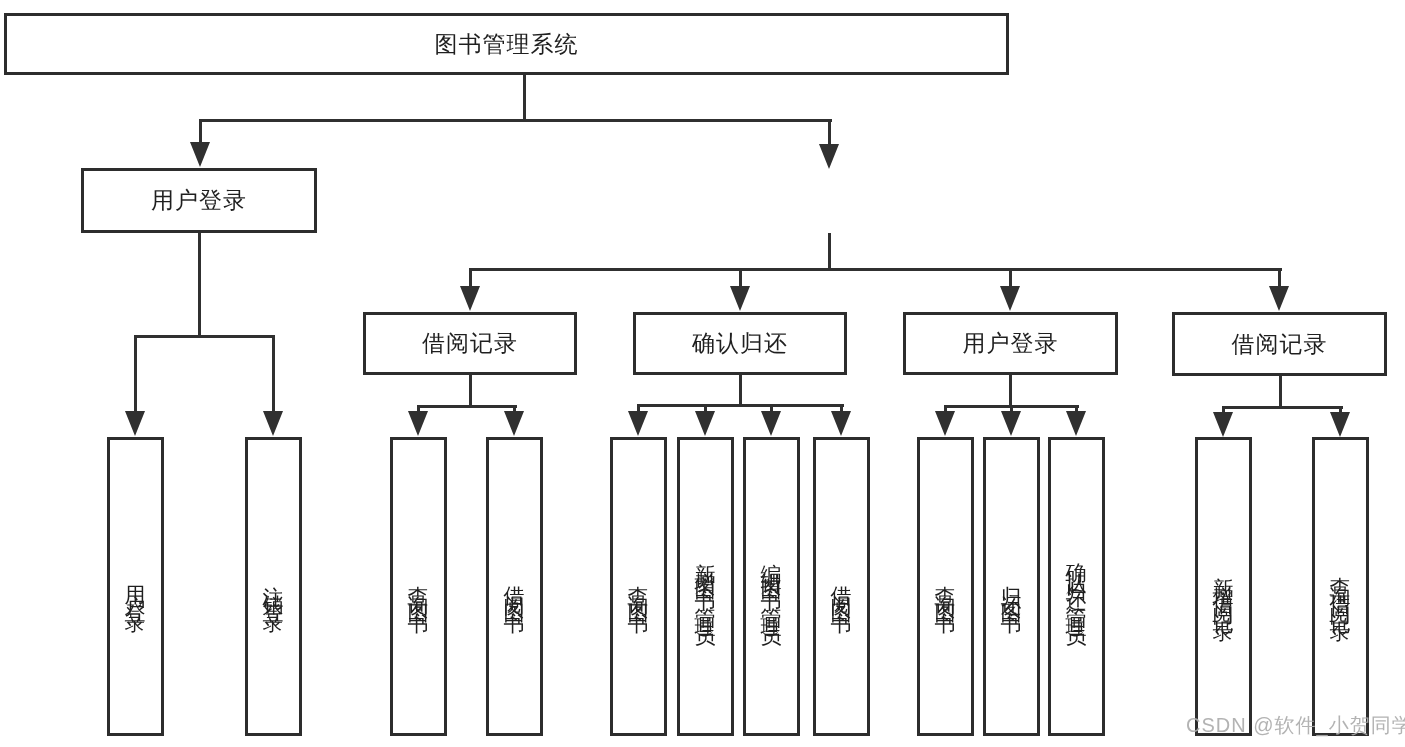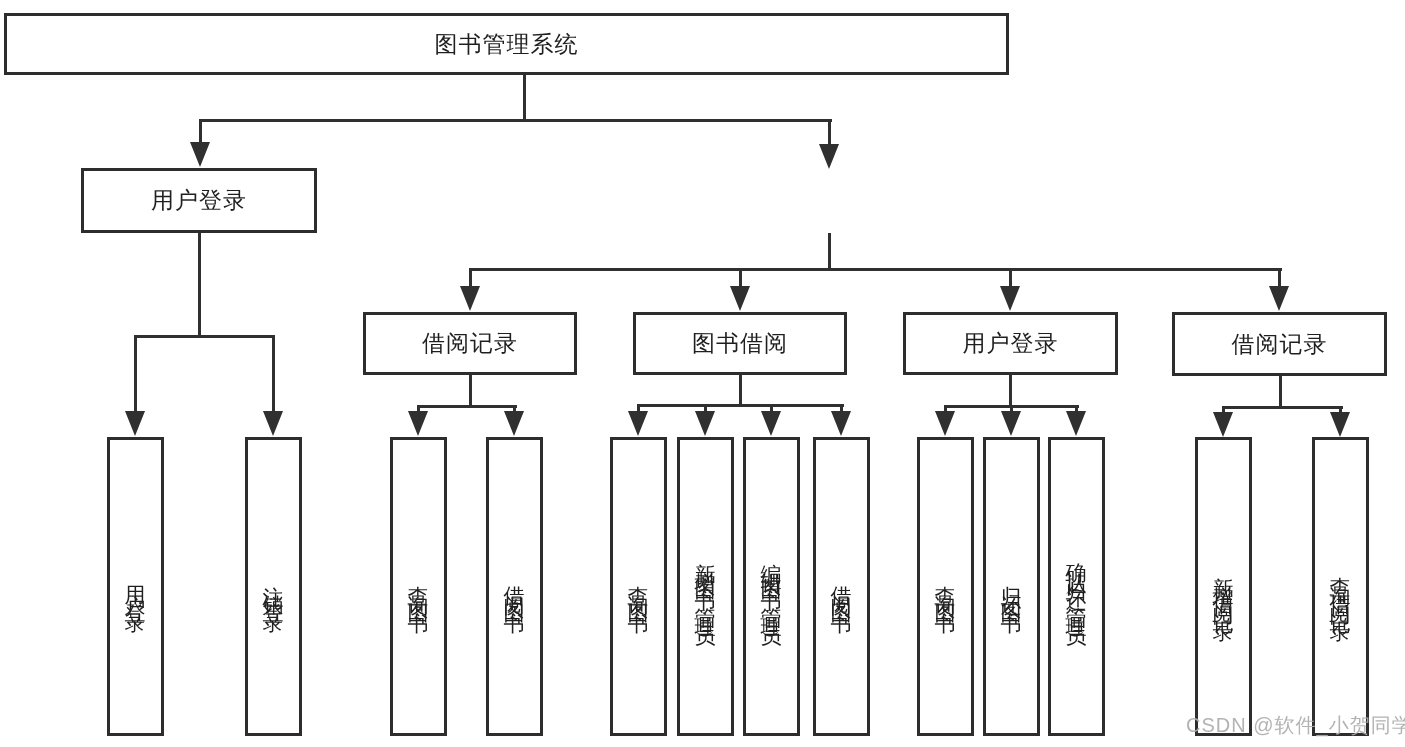--- a/index.html
+++ b/index.html
@@ -119,21 +119,21 @@
   </div>
 
   <div class="hbox" style="left:81px;top:168px;width:236px;height:65px;">
     <span>用户登录</span>
   </div>
 
   <div class="hbox" style="left:363px;top:312px;width:214px;height:63px;">
     <span>借阅记录</span>
   </div>
   <div class="hbox" style="left:633px;top:312px;width:214px;height:63px;">
-    <span>图书借阅</span>
+    <span>确认归还</span>
   </div>
   <div class="hbox" style="left:903px;top:312px;width:215px;height:63px;">
     <span>用户登录</span>
   </div>
   <div class="hbox" style="left:1172px;top:312px;width:215px;height:64px;">
     <span>借阅记录</span>
   </div>
 
   <div class="vbox" style="left:107px;">
     <span class="vtext">用户登录</span>

